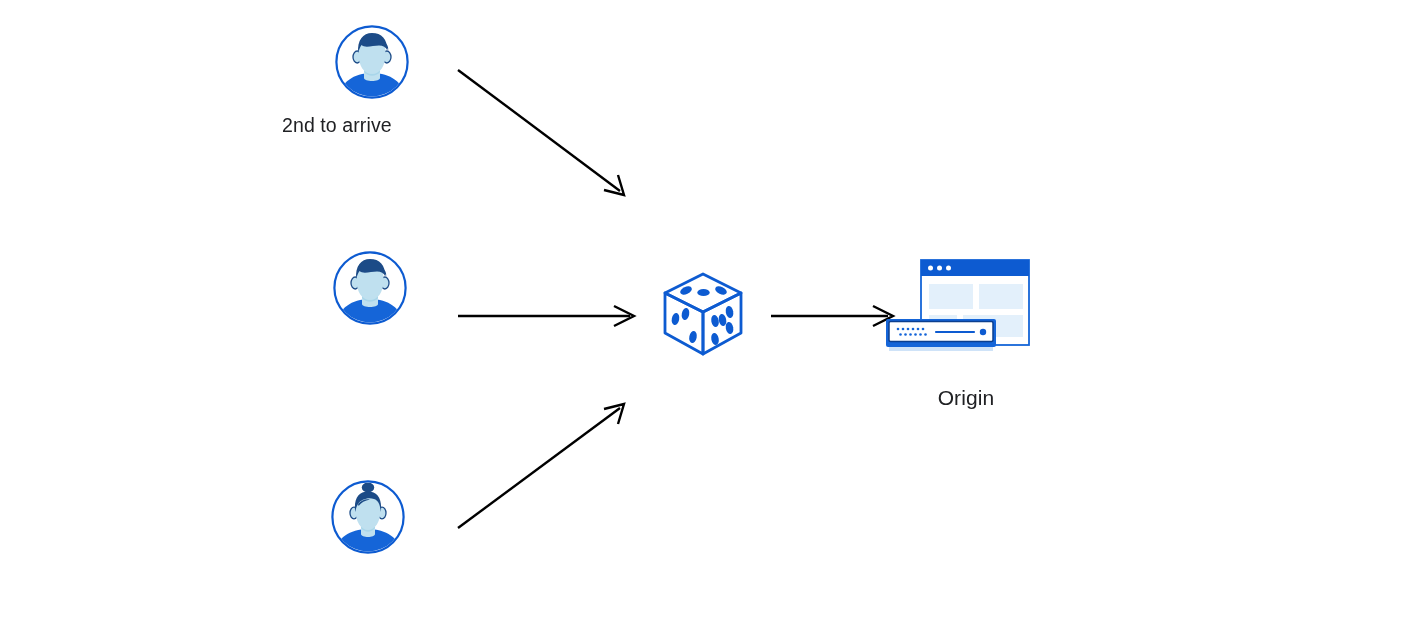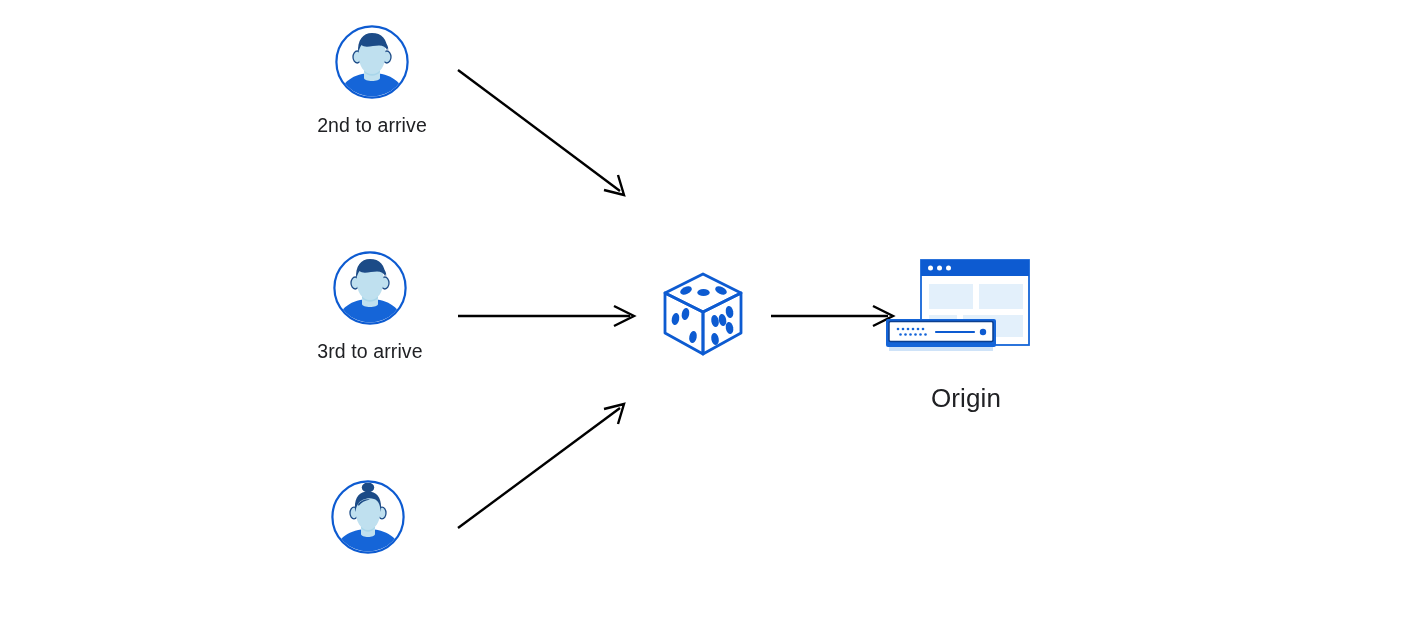--- a/index.html
+++ b/index.html
@@ -21,21 +21,20 @@
     left: 0;
     top: 0;
     width: 1405px;
     height: 633px;
   }
 
   
   .client-node {
     position: absolute;
     width: 180px;
-    text-align: center;
   }
   .client-node .avatar-wrap {
     width: 76px;
     height: 76px;
     margin: 0 auto;
   }
   .client-node .node-label {
     margin-top: 13px;
     font-size: 19.5px;
     line-height: 24px;
@@ -65,21 +64,21 @@
     width: 172px;
     text-align: center;
   }
   #origin-node .origin-art {
     width: 172px;
     height: 110px;
     position: relative;
   }
   #origin-node .node-label {
     margin-top: 21px;
-    font-size: 26px;
+    font-size: 21px;
     line-height: 24px;
     color: #202124;
     letter-spacing: 0.1px;
   }
 
   
   .arrow-layer {
     position: absolute;
     left: 0;
     top: 0;
@@ -171,21 +170,20 @@
           <path d="M 30 40 L 30 54 C 30 58 46 58 46 54 L 46 40 Z" fill="#bfe0ef"></path>
           <path d="M 30 48 C 34 53 42 53 46 48 L 46 42 L 30 42 Z" fill="#a9d6ea"></path>
           <ellipse cx="23.2" cy="33" rx="4.2" ry="6" fill="#bfe0ef" stroke="#1c4b87" stroke-width="1.3"></ellipse>
           <ellipse cx="52.8" cy="33" rx="4.2" ry="6" fill="#bfe0ef" stroke="#1c4b87" stroke-width="1.3"></ellipse>
           <path d="M 38 11 C 27 11 24.5 20 24.5 30 C 24.5 42 30 50 38 50 C 46 50 51.5 42 51.5 30 C 51.5 20 49 11 38 11 Z" fill="#bfe0ef"></path>
           <path d="M 24.2 29 C 23 16 29 9 38 9 C 47.5 9 53.5 15 53.3 26.5 C 52 23 49 21.5 45 21.5 C 39 21.5 31 24.5 27.5 21 C 26 23 25 26 24.2 29 Z" fill="#1c4b87"></path>
           <path d="M 50.5 18.5 C 53.5 20 54.5 23 54.2 26.5 L 52.6 23 Z" fill="#1c4b87"></path>
         </g>
       </svg>
     </div>
-    <div class="node-label">3rd to arrive</div>
   </div>
 
   <div class="client-node" id="client-1st">
     <div class="avatar-wrap">
       <svg viewBox="0 0 76 76" width="76" height="76" aria-hidden="true">
         <defs>
           <clipPath id="clip-av-c">
               <circle cx="38" cy="38" r="34.5"></circle>
             </clipPath>
         </defs>

